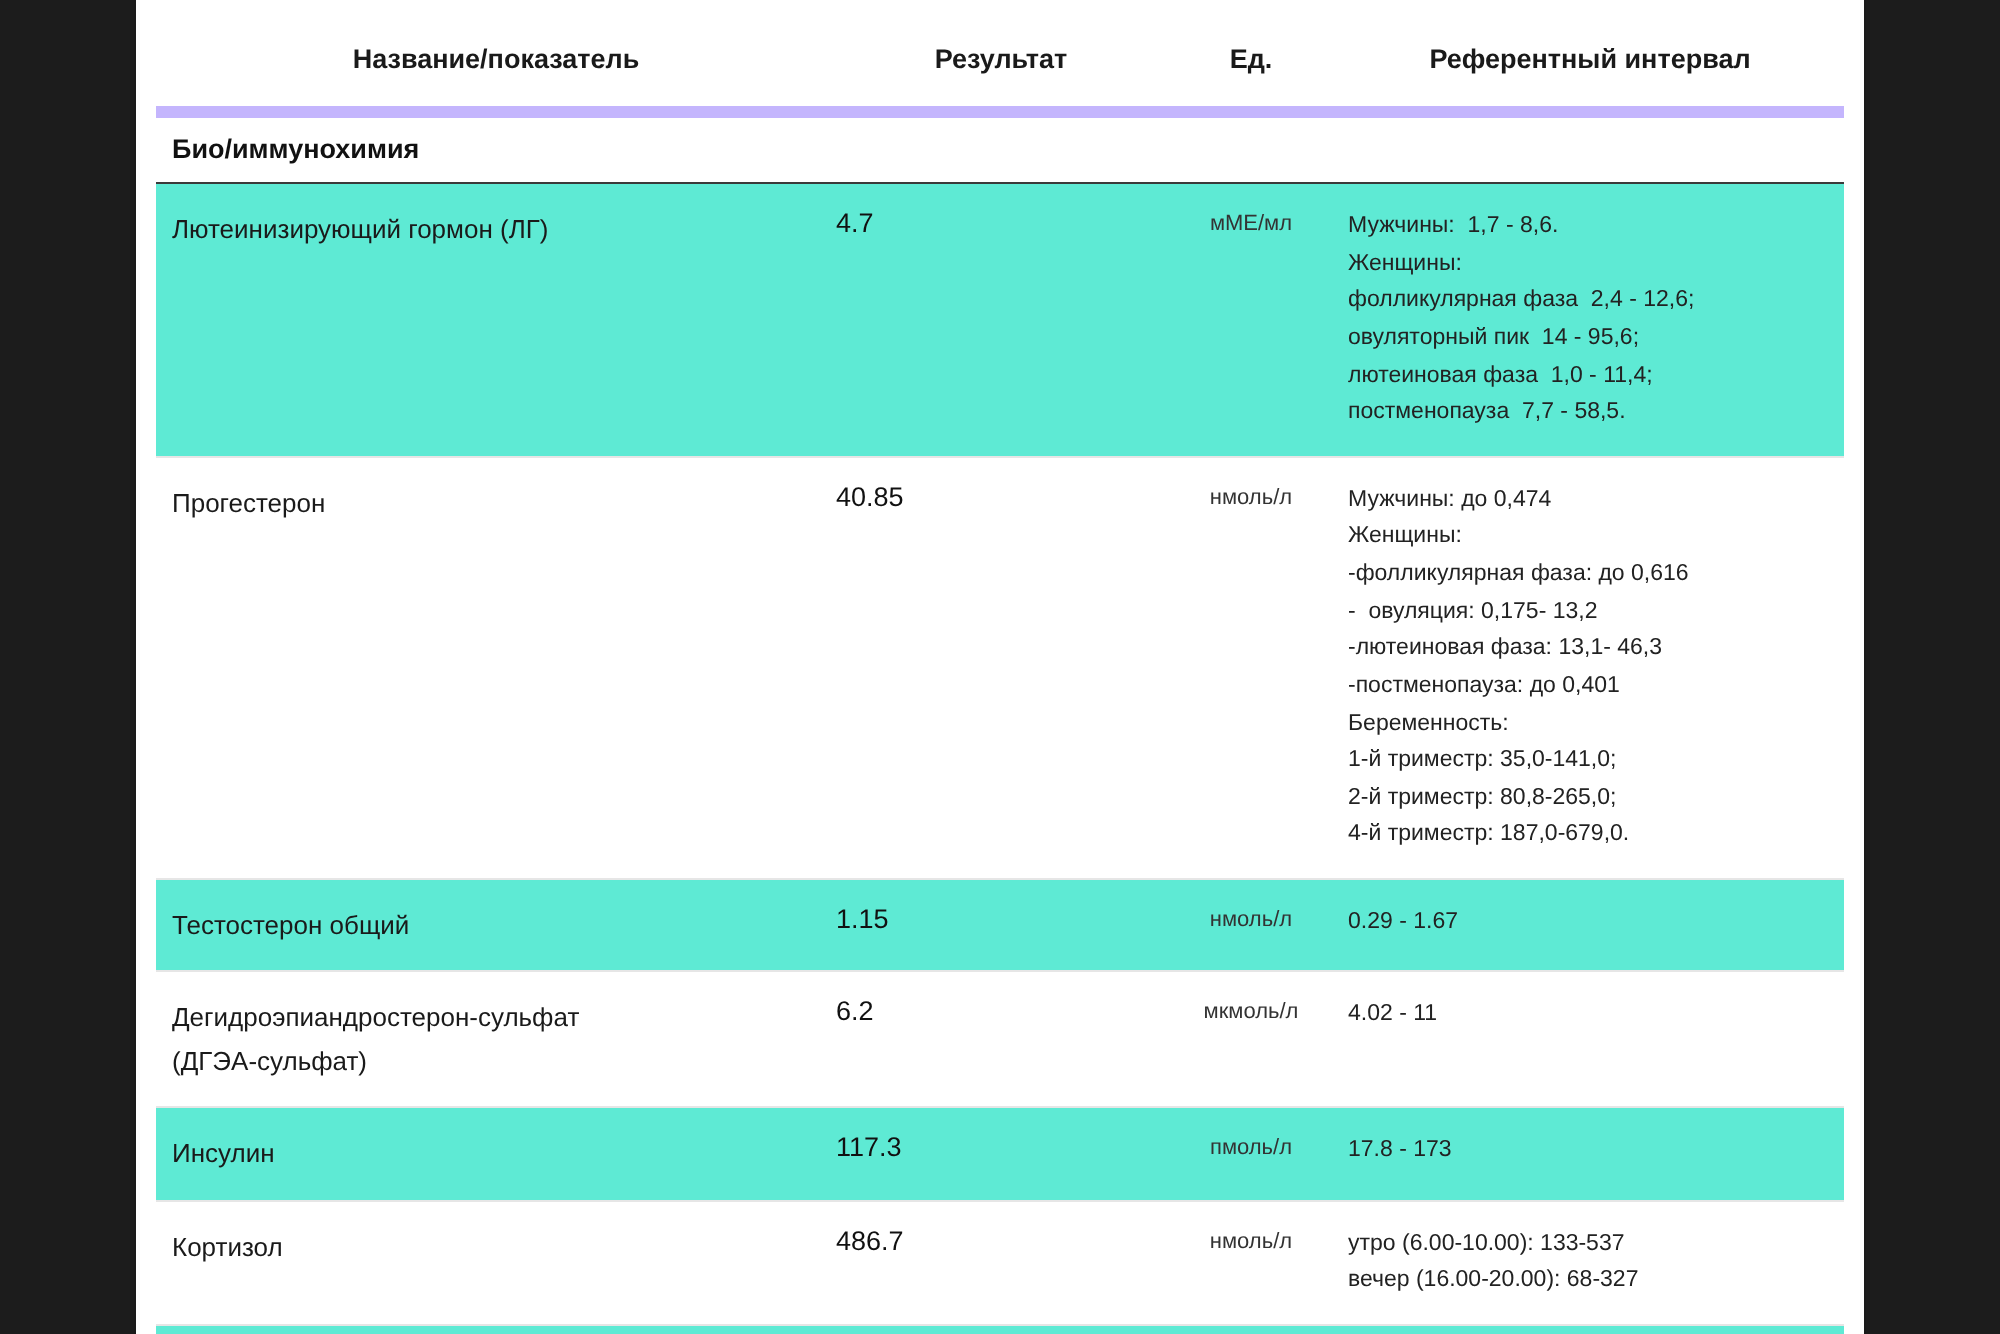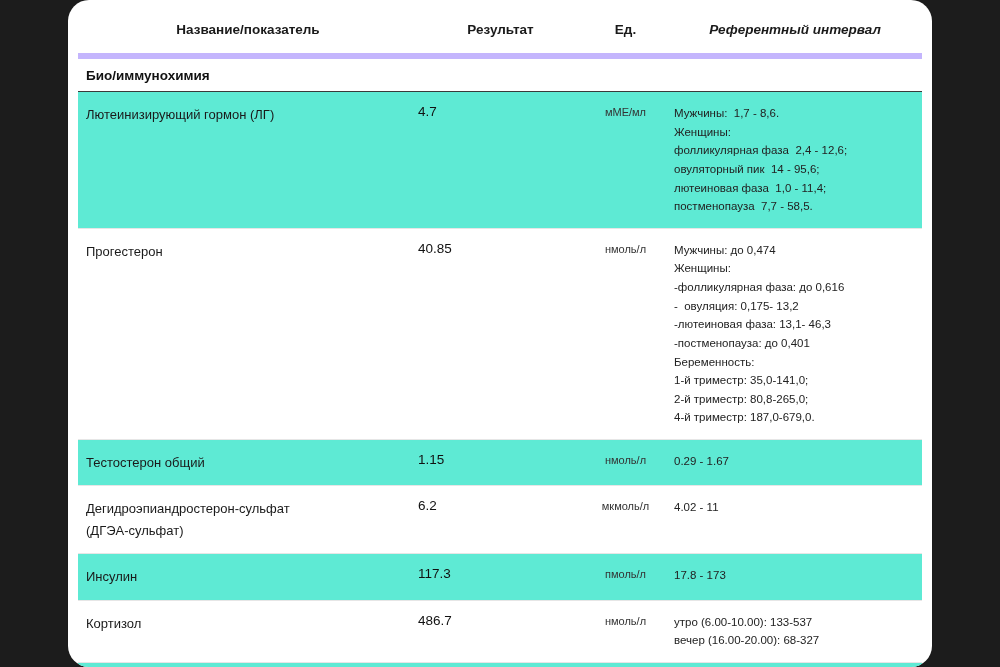--- a/index.html
+++ b/index.html
@@ -15,21 +15,20 @@
   }
   .page {
     position: absolute;
     left: 68px;
     top: 0;
     width: 864px;
     height: 667px;
     background: #ffffff;
     box-shadow: 0 0 0 1px rgba(0,0,0,0.04);
     overflow: hidden;
-    border-radius: 21px;
   }
   .doc-inner {
     padding: 0 10px 0 10px;
   }
   table.results {
     width: 844px;
     border-collapse: collapse;
     table-layout: fixed;
     margin-top: 22px;
   }
@@ -40,21 +39,21 @@
 
   thead th {
     font-size: 13.5px;
     font-weight: bold;
     color: #1a1a1a;
     padding: 0 0 16px 0;
     text-align: center;
     vertical-align: top;
   }
   thead th.h-name { text-align: center; }
-  thead th.h-ref  { text-align: center; font-style: italic; }
+  thead th.h-ref  { text-align: center; }
 
   tr.section-row td {
     border-top: 6px solid #c4b5fd;
     border-bottom: 1.6px solid #3a3a3a;
     padding: 7px 0 7px 8px;
   }
   .section-title {
     font-size: 13.5px;
     font-weight: bold;
     color: #111;

